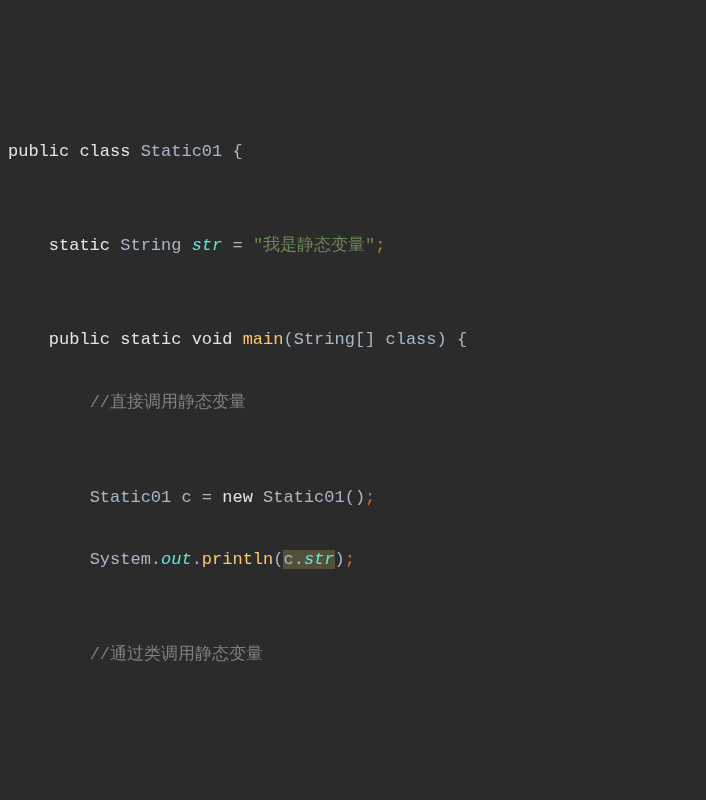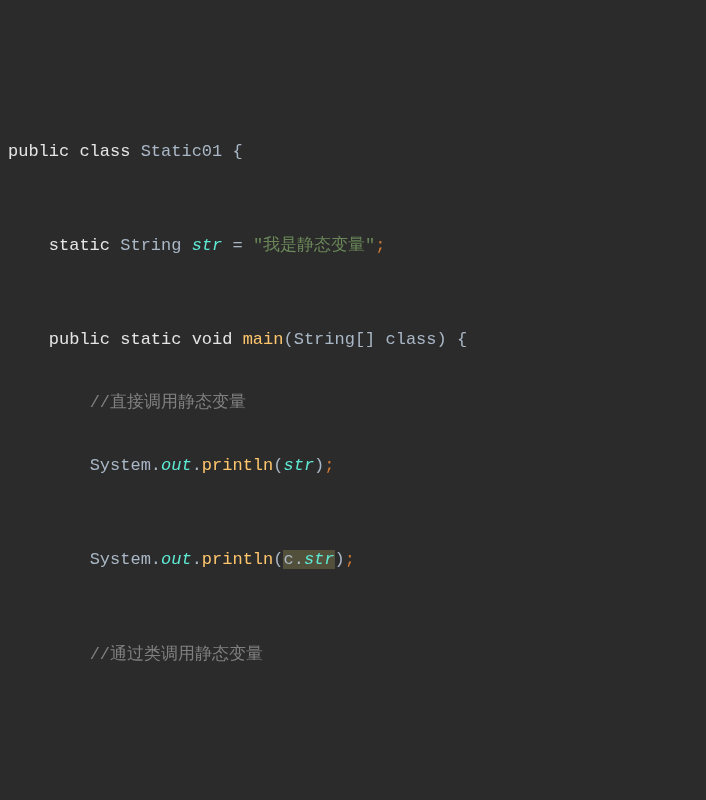--- a/index.html
+++ b/index.html
@@ -33,22 +33,22 @@
 <body>
 
 
 
 <div><span class="line"><span class="kw">public</span> <span class="kw">class</span> <span class="cls">Static01</span> <span class="pun">{</span></span>
 <span class="line"></span>
 <span class="line">    <span class="kw">static</span> <span class="type">String</span> <span class="fld">str</span> <span class="pun">=</span> <span class="str">"我是静态变量"</span><span class="semi">;</span></span>
 <span class="line"></span>
 <span class="line">    <span class="kw">public</span> <span class="kw">static</span> <span class="kw">void</span> <span class="mth">main</span><span class="paren">(</span><span class="type">String</span><span class="pun">[]</span> <span class="var">class</span><span class="paren">)</span> <span class="pun">{</span></span>
 <span class="line">        <span class="cmt">//直接调用静态变量</span></span>
-<span class="line">        <span class="var">System</span><span class="pun">.</span><span class="fld">out</span><span class="pun">.</span><span class="mth">println</span><span class="paren">(</span><span class="fld">str</span><span class="paren">)</span><span class="semi">;</span></span>
 <span class="line"></span>
+<span class="line">        <span class="type">Static01</span> <span class="var">c</span> <span class="pun">=</span> <span class="kw">new</span> <span class="var">Static01</span><span class="paren">()</span><span class="semi">;</span></span>
 <span class="line">        <span class="var">System</span><span class="pun">.</span><span class="fld">out</span><span class="pun">.</span><span class="mth">println</span><span class="paren">(</span><span class="hl"><span class="var">c</span><span class="pun">.</span><span class="fld">str</span></span><span class="paren">)</span><span class="semi">;</span></span>
 <span class="line"></span>
 <span class="line">        <span class="cmt">//通过类调用静态变量</span></span>
 
 <span class="line"></span>
 
 
 
 
 

